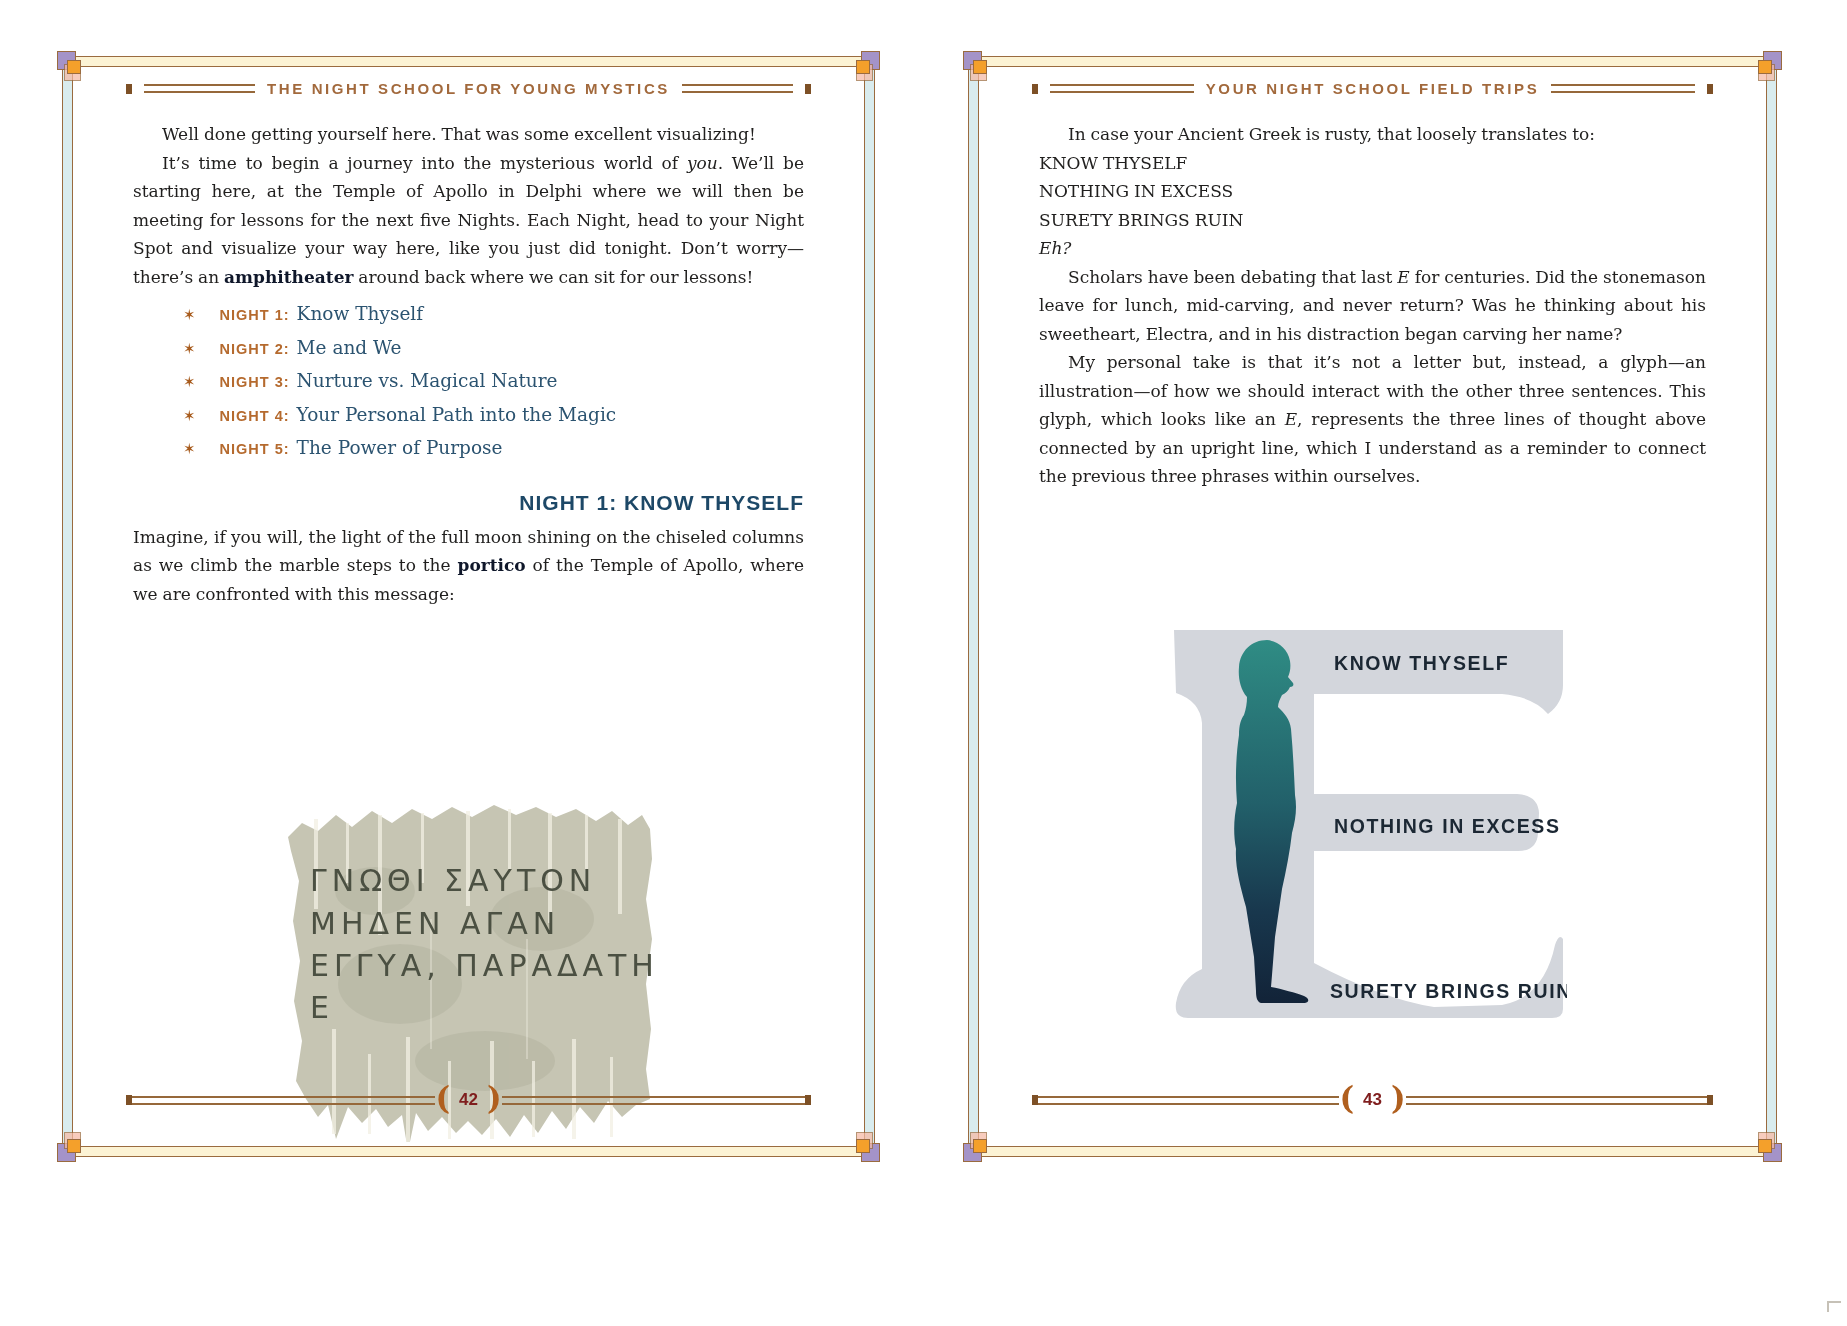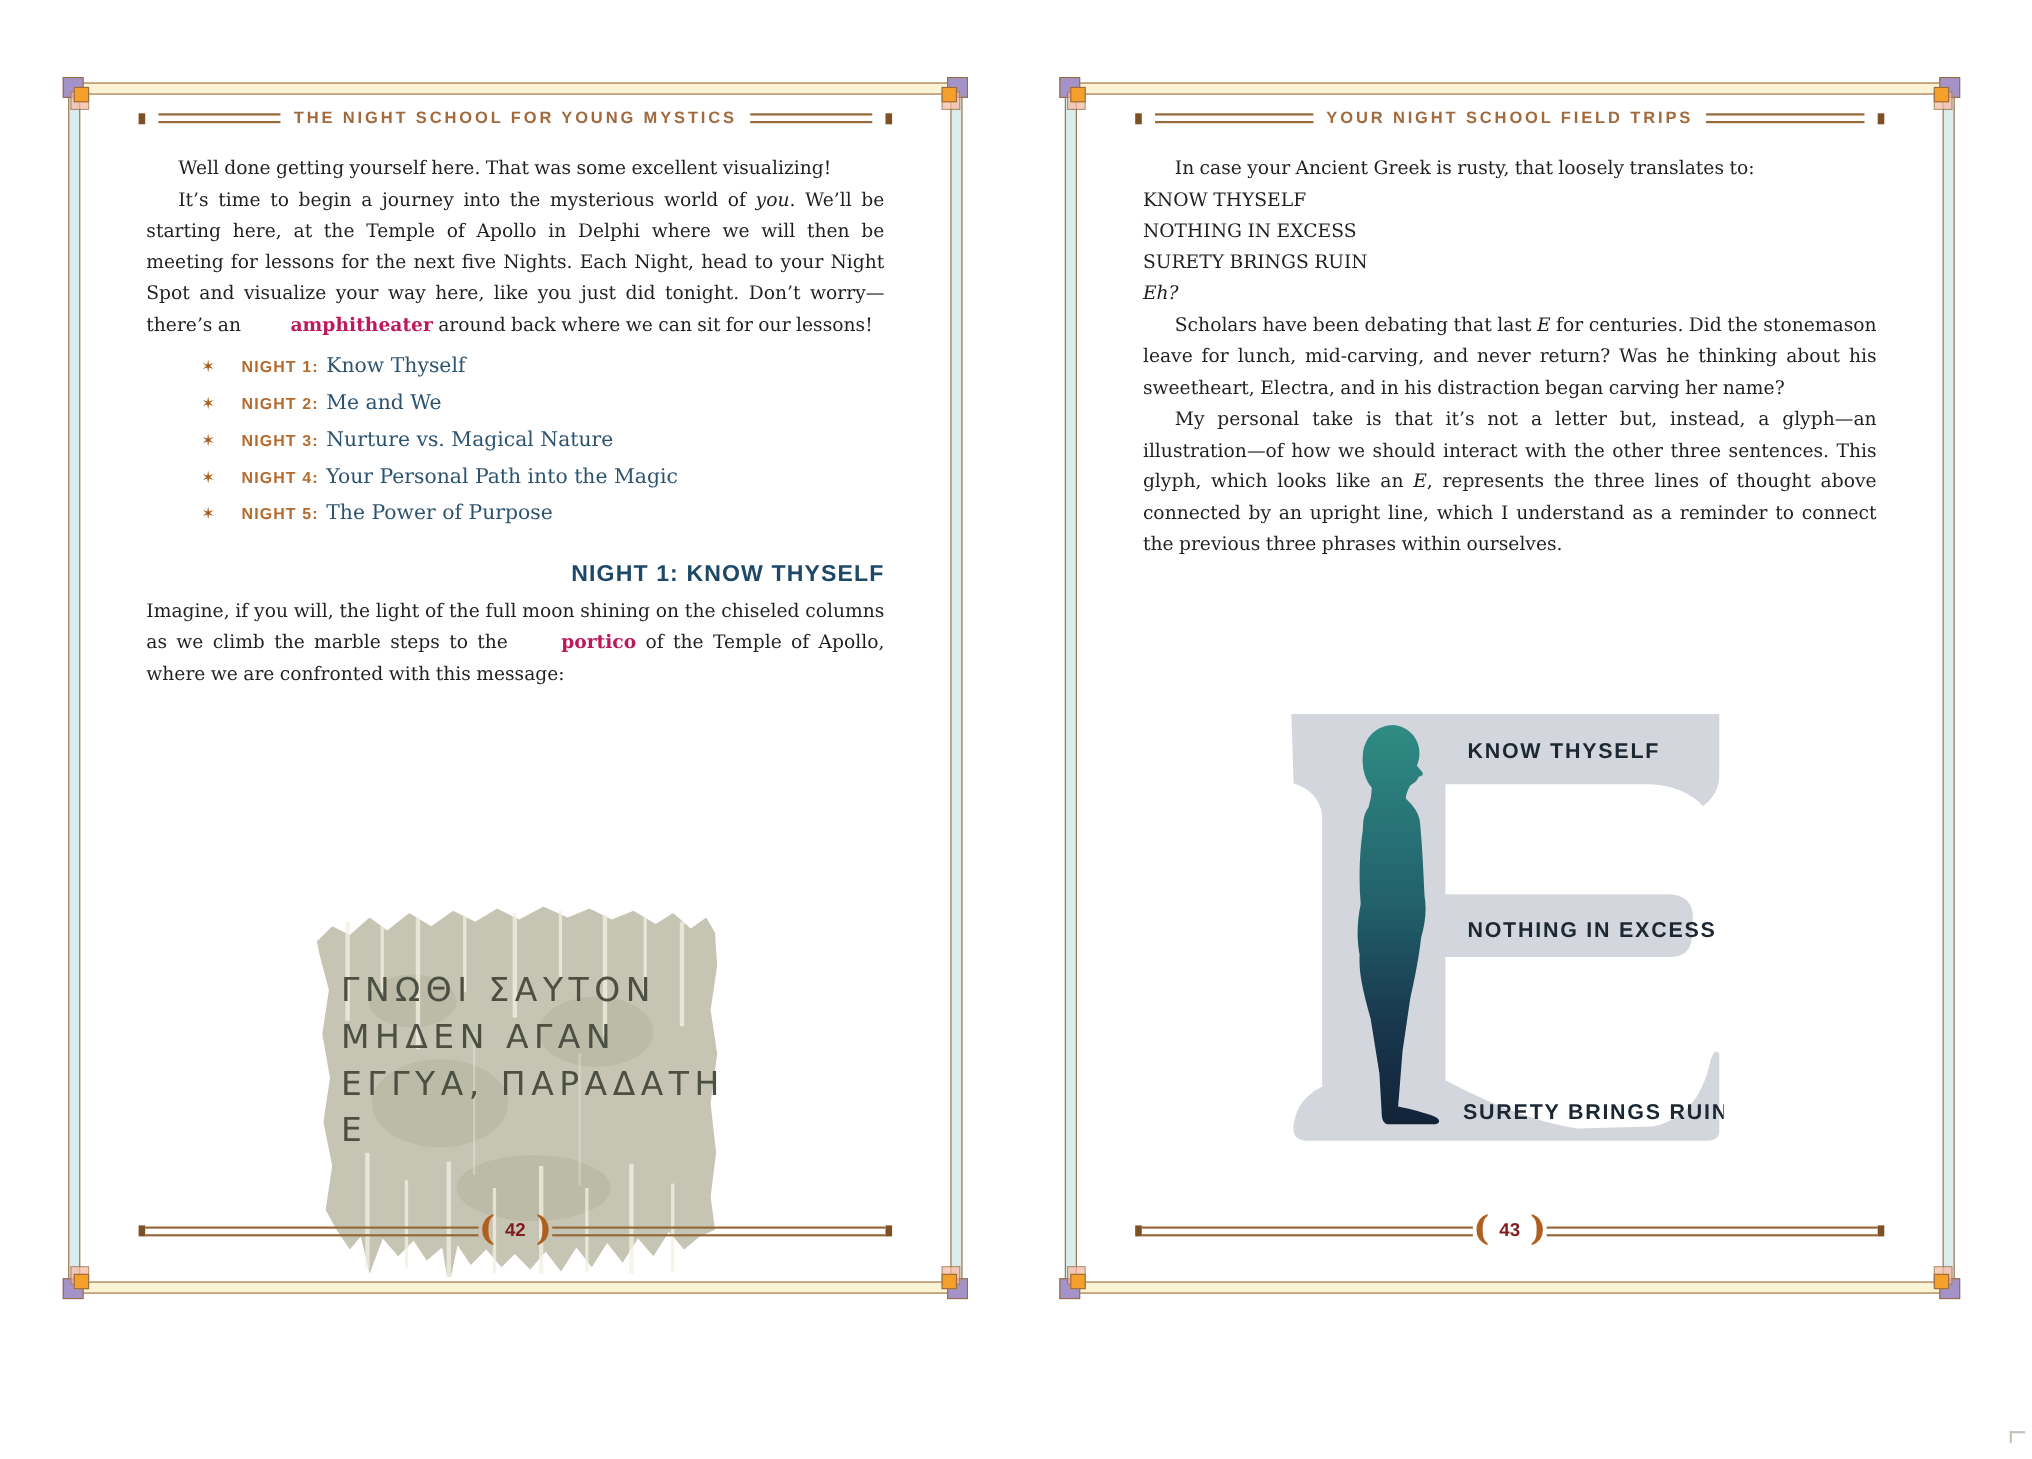--- a/index.html
+++ b/index.html
@@ -1,19 +1,19 @@
 <!DOCTYPE html>
 <html><head>
 <meta charset="utf-8">
 <style>
   html,body{margin:0;padding:0;background:#ffffff;}
   .canvas{position:relative;width:1847px;height:1326px;background:#ffffff;overflow:hidden;
           font-family:"DejaVu Serif",serif;color:#201f1e;}
   
-  .page{position:absolute;top:75px;height:1101px;background:#fff;}
+  .page{position:absolute;top:56px;height:1101px;background:#fff;}
   .page.left{left:62px;width:813px;}
   .page.right{left:968px;width:809px;}
   .band{position:absolute;border:1px solid #9a6b3f;box-sizing:border-box;}
   .band.top   {left:8px;right:8px;top:0;height:11px;background:#fcf3d4;}
   .band.bottom{left:8px;right:8px;bottom:0;height:11px;background:#fcf3d4;}
   .band.west  {left:0;top:8px;bottom:8px;width:11px;background:#d9ecee;}
   .band.east  {right:0;top:8px;bottom:8px;width:11px;background:#d9ecee;}
   .corner{position:absolute;width:36px;height:36px;z-index:3;}
   .corner.tl{left:-5px;top:-5px;}
   .corner.tr{right:-5px;top:-5px;transform:scaleX(-1);}
@@ -32,21 +32,21 @@
   .page-footer{position:absolute;bottom:44px;left:64px;right:64px;display:flex;align-items:center;}
   .pf-paren{font-family:"DejaVu Serif",serif;font-weight:bold;font-size:31px;line-height:26px;
             color:#b05f1e;position:relative;top:-2px;}
   .pf-num{font-family:"Liberation Sans",sans-serif;font-weight:bold;font-size:17px;
           color:#7f1d1d;padding:0 9px;}
   
   .page-body{position:absolute;top:64px;left:71px;right:71px;}
   .jp{margin:0;font-size:17px;line-height:28.5px;text-align:justify;word-spacing:-0.5px;}
   .jp.ind{text-indent:29px;}
   .seg-i{font-style:italic;}
-  .seg-accent{color:#be185d;font-weight:bold;margin-left:40px;}
+  .seg-accent{color:#0f172a;font-weight:bold;}
   
   .syllabus{list-style:none;margin:7px 0 0 0;padding:0 0 0 50px;}
   .syllabus li{font-size:18px;line-height:32.5px;}
   .star{color:#a85c1e;font-size:15px;margin-right:9px;font-family:"DejaVu Sans",sans-serif;}
   .night-label{font-family:"Liberation Sans",sans-serif;font-weight:bold;font-size:14.5px;
                letter-spacing:1px;color:#b56a2e;margin-right:7px;padding-left:15px;}
   .night-title{color:#2b5370;font-size:18.5px;}
   .section-heading{margin:25px 0 0 0;text-align:right;font-family:"Liberation Sans",sans-serif;
                    font-weight:bold;font-size:21px;letter-spacing:1px;color:#1d4867;}
   .sect-wrap{margin-top:8px;}

